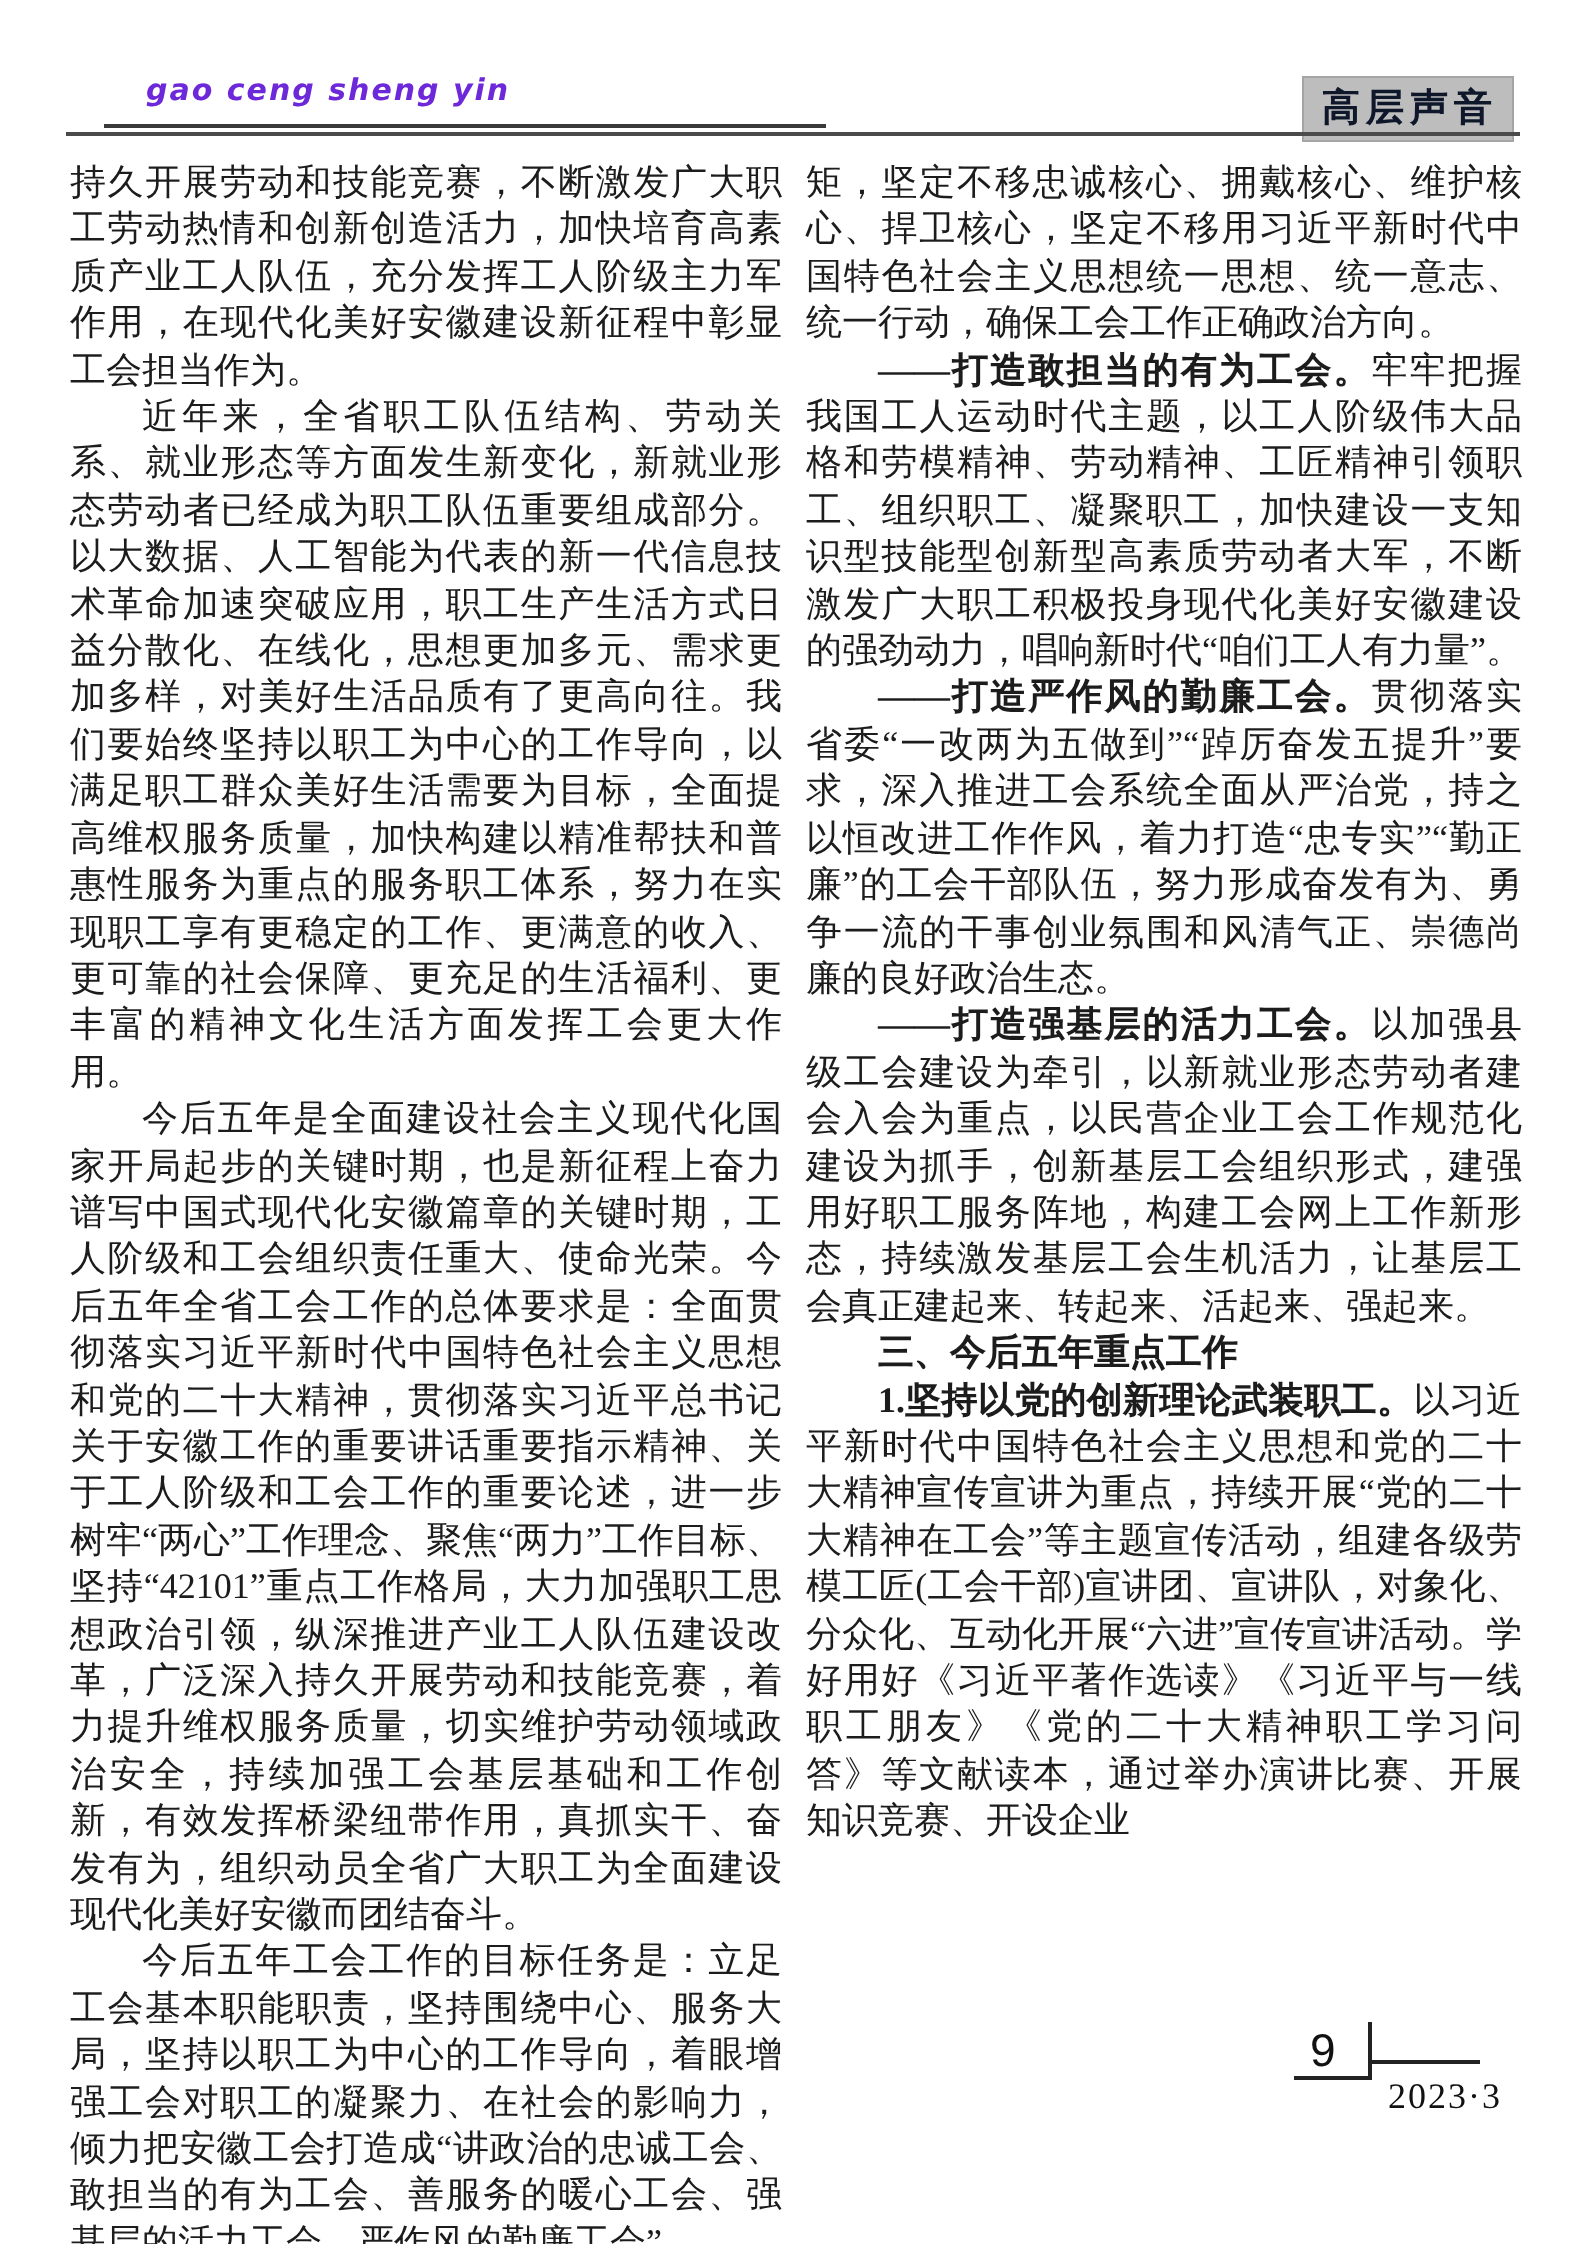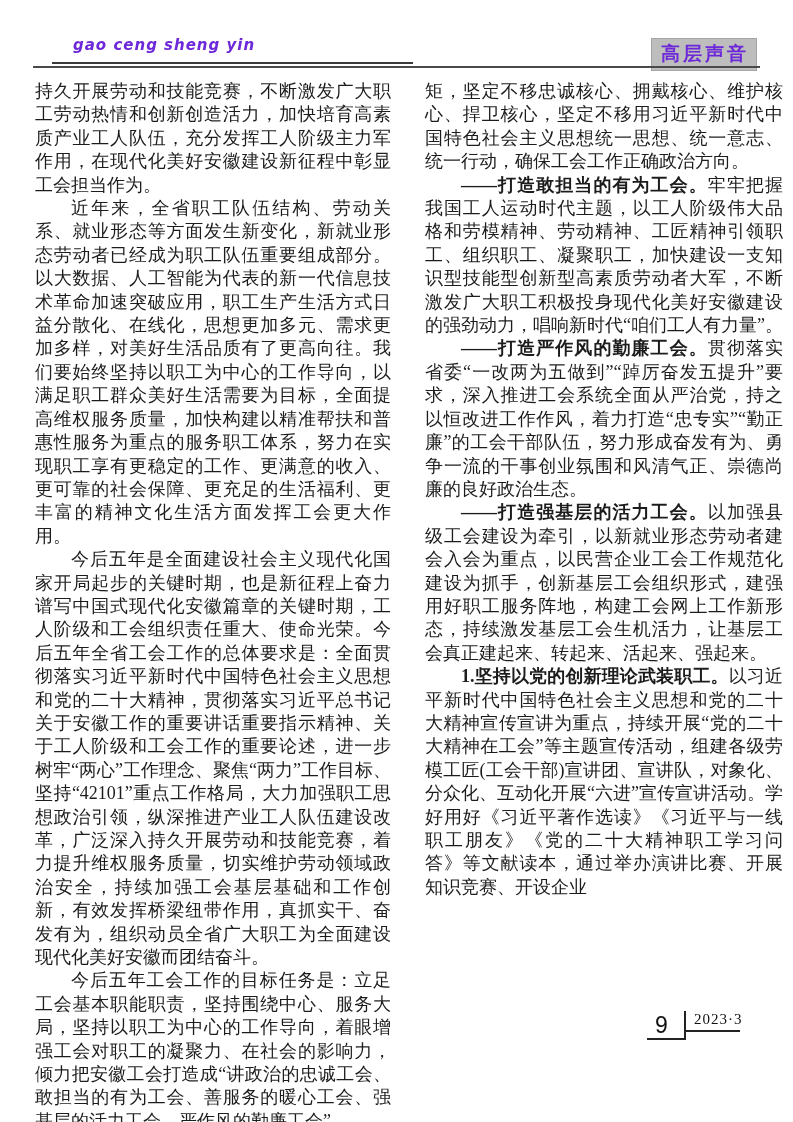--- a/index.html
+++ b/index.html
@@ -22,59 +22,59 @@
     margin-left:21px;
   }
   .hdr-script-underline{
     position:absolute;left:52px;top:62px;width:361px;height:2px;
     background:#3a3a3a;
   }
   .hdr-badge{
     position:absolute;right:36px;top:38px;
     background:#bdbdbd;
     border:1px solid #a5a5a5;
-    color:#6d28d9;
+    color:#0f172a;
     font-weight:bold;font-size:19px;letter-spacing:3px;
     padding:2px 7px 3px 9px;
     font-family:"Liberation Serif","DejaVu Serif",serif;
   }
   .hdr-rule{
     position:absolute;left:33px;top:66px;width:727px;height:2px;
     background:#4a4a4a;
   }
   
   .col{
     position:absolute;top:80px;
     font-size:18px;line-height:23.4px;
     text-align:justify;
     text-justify:inter-ideograph;
   }
   .col-left{left:35px;width:356px;}
-  .col-right{left:425px;width:358px;}
+  .col-right{left:403px;width:358px;}
   .para{margin:0;text-indent:2em;}
   .cont{text-indent:0;}
   .kai{font-style:italic;}
   .lead{font-weight:bold;}
   .h3{
     font-family:"Liberation Sans","DejaVu Sans",sans-serif;
     font-weight:bold;font-style:normal;
   }
   
   .footer{position:absolute;left:0;top:0;width:793px;height:1122px;pointer-events:none;}
   .pg-num{
     position:absolute;left:655px;top:1012px;
     font-family:"Liberation Sans","DejaVu Sans",sans-serif;
     font-size:23px;color:#111;
   }
   .pg-num-rule{position:absolute;left:647px;top:1038px;width:37px;height:2px;background:#222;}
   .pg-vbar{position:absolute;left:684px;top:1011px;width:2px;height:29px;background:#222;}
   .pg-issue{
-    position:absolute;left:694px;top:1011px;
+    position:absolute;left:694px;top:1038px;
     font-family:"Liberation Serif","DejaVu Serif",serif;
-    font-size:15px;color:#111;letter-spacing:1px;
+    font-size:18px;color:#111;letter-spacing:1px;
   }
   .pg-issue-rule{position:absolute;left:686px;top:1030px;width:54px;height:1.5px;background:#222;}
 </style>
 </head>
 <body>
 
 <div class="page">
 
   <div class="hdr-script">gao ceng sheng yin</div>
   <div class="hdr-script-underline"></div>
@@ -87,20 +87,21 @@
     <p class="para">今后五年是全面建设社会主义现代化国家开局起步的关键时期，也是新征程上奋力谱写中国式现代化安徽篇章的关键时期，工人阶级和工会组织责任重大、使命光荣。今后五年全省工会工作的总体要求是：全面贯彻落实习近平新时代中国特色社会主义思想和党的二十大精神，贯彻落实习近平总书记关于安徽工作的重要讲话重要指示精神、关于工人阶级和工会工作的重要论述，进一步树牢“两心”工作理念、聚焦“两力”工作目标、坚持“42101”重点工作格局，大力加强职工思想政治引领，纵深推进产业工人队伍建设改革，广泛深入持久开展劳动和技能竞赛，着力提升维权服务质量，切实维护劳动领域政治安全，持续加强工会基层基础和工作创新，有效发挥桥梁纽带作用，真抓实干、奋发有为，组织动员全省广大职工为全面建设现代化美好安徽而团结奋斗。</p>
     <p class="para">今后五年工会工作的目标任务是：立足工会基本职能职责，坚持围绕中心、服务大局，坚持以职工为中心的工作导向，着眼增强工会对职工的凝聚力、在社会的影响力，倾力把安徽工会打造成“讲政治的忠诚工会、敢担当的有为工会、善服务的暖心工会、强基层的活力工会、严作风的勤廉工会”。</p>
     <p class="para"><span class="lead">——打造讲政治的忠诚工会。</span><span>坚决把拥护“两个确立”、做到“两个维护”作为最高政治原则和根本政治规</span></p>
   </div>
 
   <div class="col col-right">
     <p class="para cont">矩，坚定不移忠诚核心、拥戴核心、维护核心、捍卫核心，坚定不移用习近平新时代中国特色社会主义思想统一思想、统一意志、统一行动，确保工会工作正确政治方向。</p>
     <p class="para"><span class="lead">——打造敢担当的有为工会。</span><span>牢牢把握我国工人运动时代主题，以工人阶级伟大品格和劳模精神、劳动精神、工匠精神引领职工、组织职工、凝聚职工，加快建设一支知识型技能型创新型高素质劳动者大军，不断激发广大职工积极投身现代化美好安徽建设的强劲动力，唱响新时代“咱们工人有力量”。</span></p>
     <p class="para"><span class="lead">——打造严作风的勤廉工会。</span><span>贯彻落实省委“一改两为五做到”“踔厉奋发五提升”要求，深入推进工会系统全面从严治党，持之以恒改进工作作风，着力打造“忠专实”“勤正廉”的工会干部队伍，努力形成奋发有为、勇争一流的干事创业氛围和风清气正、崇德尚廉的良好政治生态。</span></p>
     <p class="para"><span class="lead">——打造强基层的活力工会。</span><span>以加强县级工会建设为牵引，以新就业形态劳动者建会入会为重点，以民营企业工会工作规范化建设为抓手，创新基层工会组织形式，建强用好职工服务阵地，构建工会网上工作新形态，持续激发基层工会生机活力，让基层工会真正建起来、转起来、活起来、强起来。</span></p>
+    <p class="para h3">三、今后五年重点工作</p>
     <p class="para"><span class="lead">1.坚持以党的创新理论武装职工。</span><span>以习近平新时代中国特色社会主义思想和党的二十大精神宣传宣讲为重点，持续开展“党的二十大精神在工会”等主题宣传活动，组建各级劳模工匠(工会干部)宣讲团、宣讲队，对象化、分众化、互动化开展“六进”宣传宣讲活动。学好用好《习近平著作选读》《习近平与一线职工朋友》《党的二十大精神职工学习问答》等文献读本，通过举办演讲比赛、开展知识竞赛、开设企业</span></p>
   </div>
 
   <div class="footer">
     <div class="pg-num">9</div>
     <div class="pg-num-rule"></div>
     <div class="pg-vbar"></div>
     <div class="pg-issue">2023·3</div>
     <div class="pg-issue-rule"></div>
   </div>

